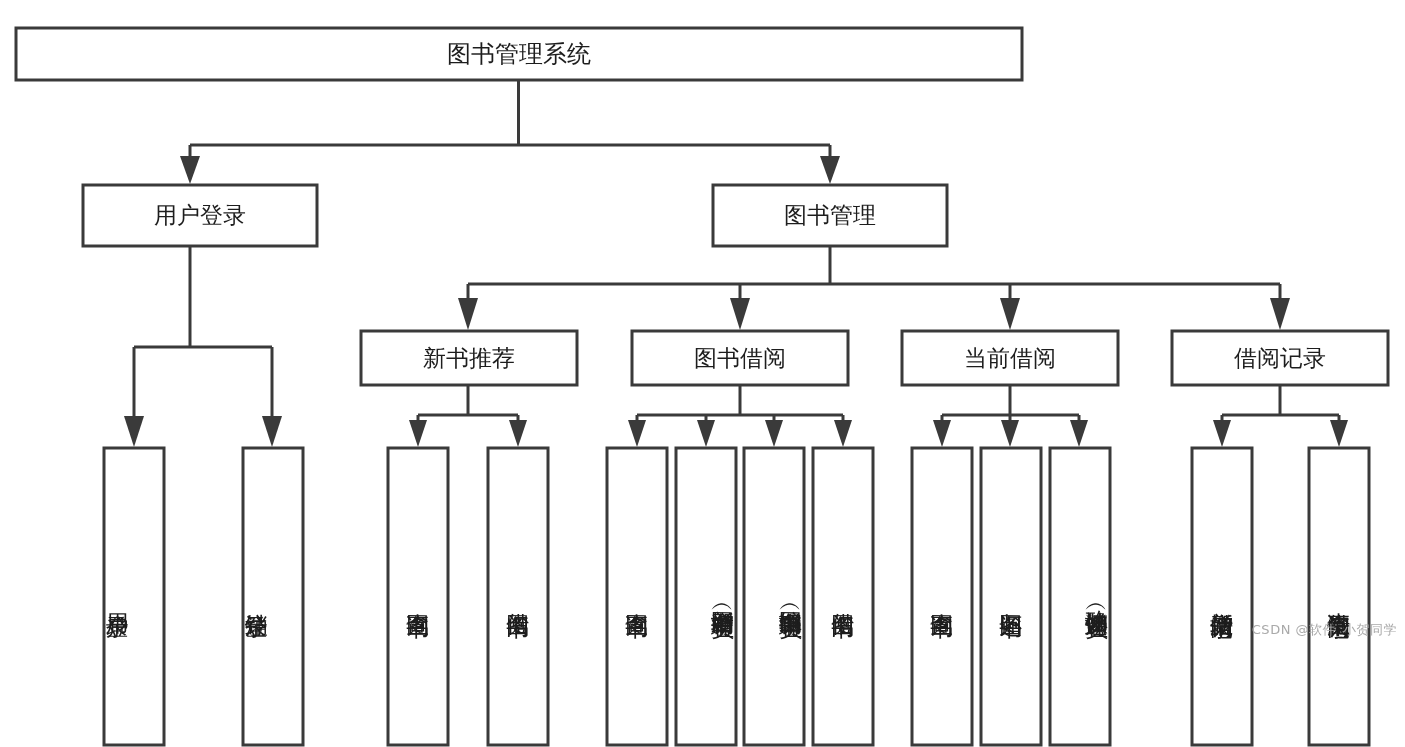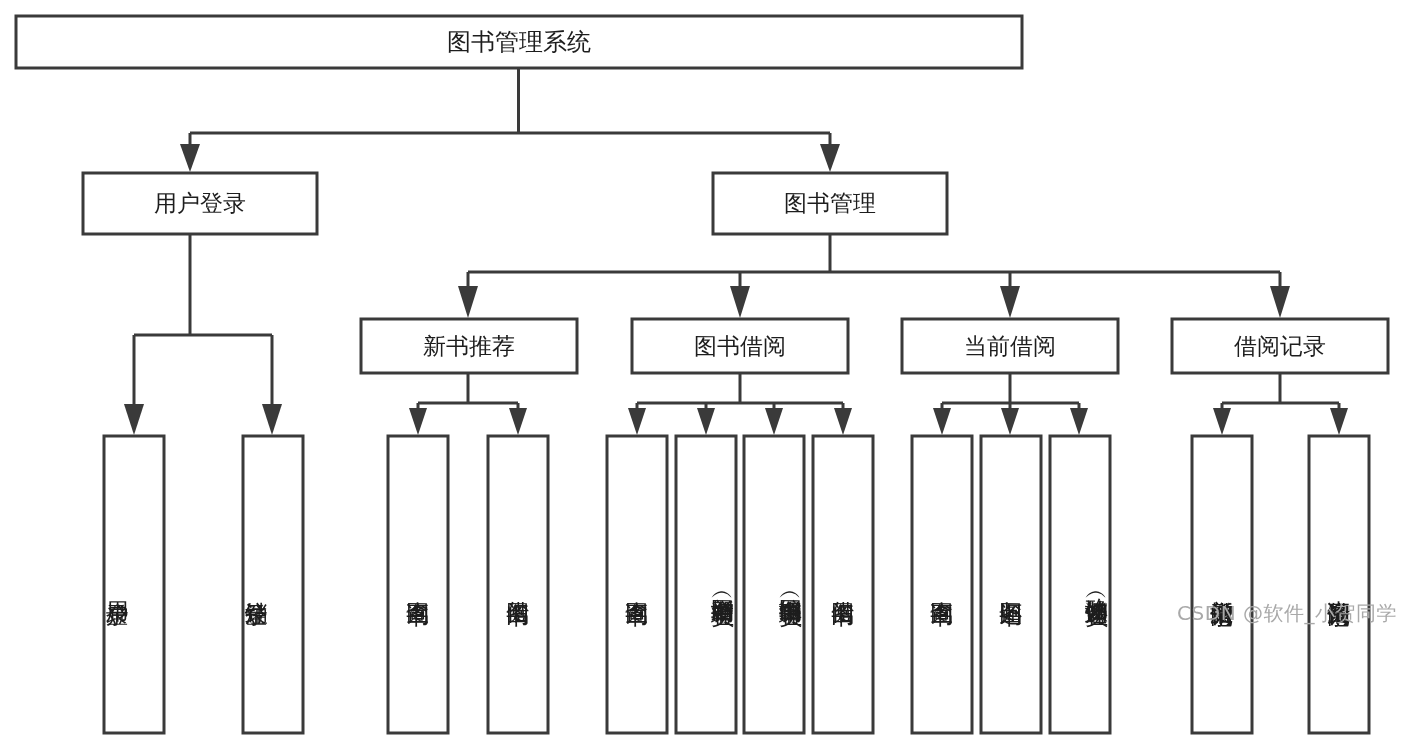--- a/index.html
+++ b/index.html
@@ -10,21 +10,21 @@
   body {
     width: 1405px;
     height: 747px;
     font-family: "DejaVu Sans", "Liberation Sans", sans-serif;
     overflow: hidden;
     position: relative;
   }
   #diagram-root {
     position: absolute;
     left: 0;
-    top: 0;
+    top: 12px;
     width: 1405px;
     height: 631px;
     border-radius: 29px;
   }
   svg.diagram {
     display: block;
     width: 1405px;
     height: 747px;
   }
   .node-box {
@@ -79,21 +79,21 @@
     align-items: flex-end;
   }
   .leaf-vtext.align-top {
     align-items: flex-start;
   }
   .watermark {
     position: absolute;
     right: 8px;
     bottom: 4px;
     font-family: "DejaVu Sans", "Liberation Sans", sans-serif;
-    font-size: 20px;
+    font-size: 13px;
     color: #a9a9a9;
     letter-spacing: 0.5px;
     user-select: none;
     pointer-events: none;
     white-space: nowrap;
   }
 </style>
 </head>
 <body>
 

